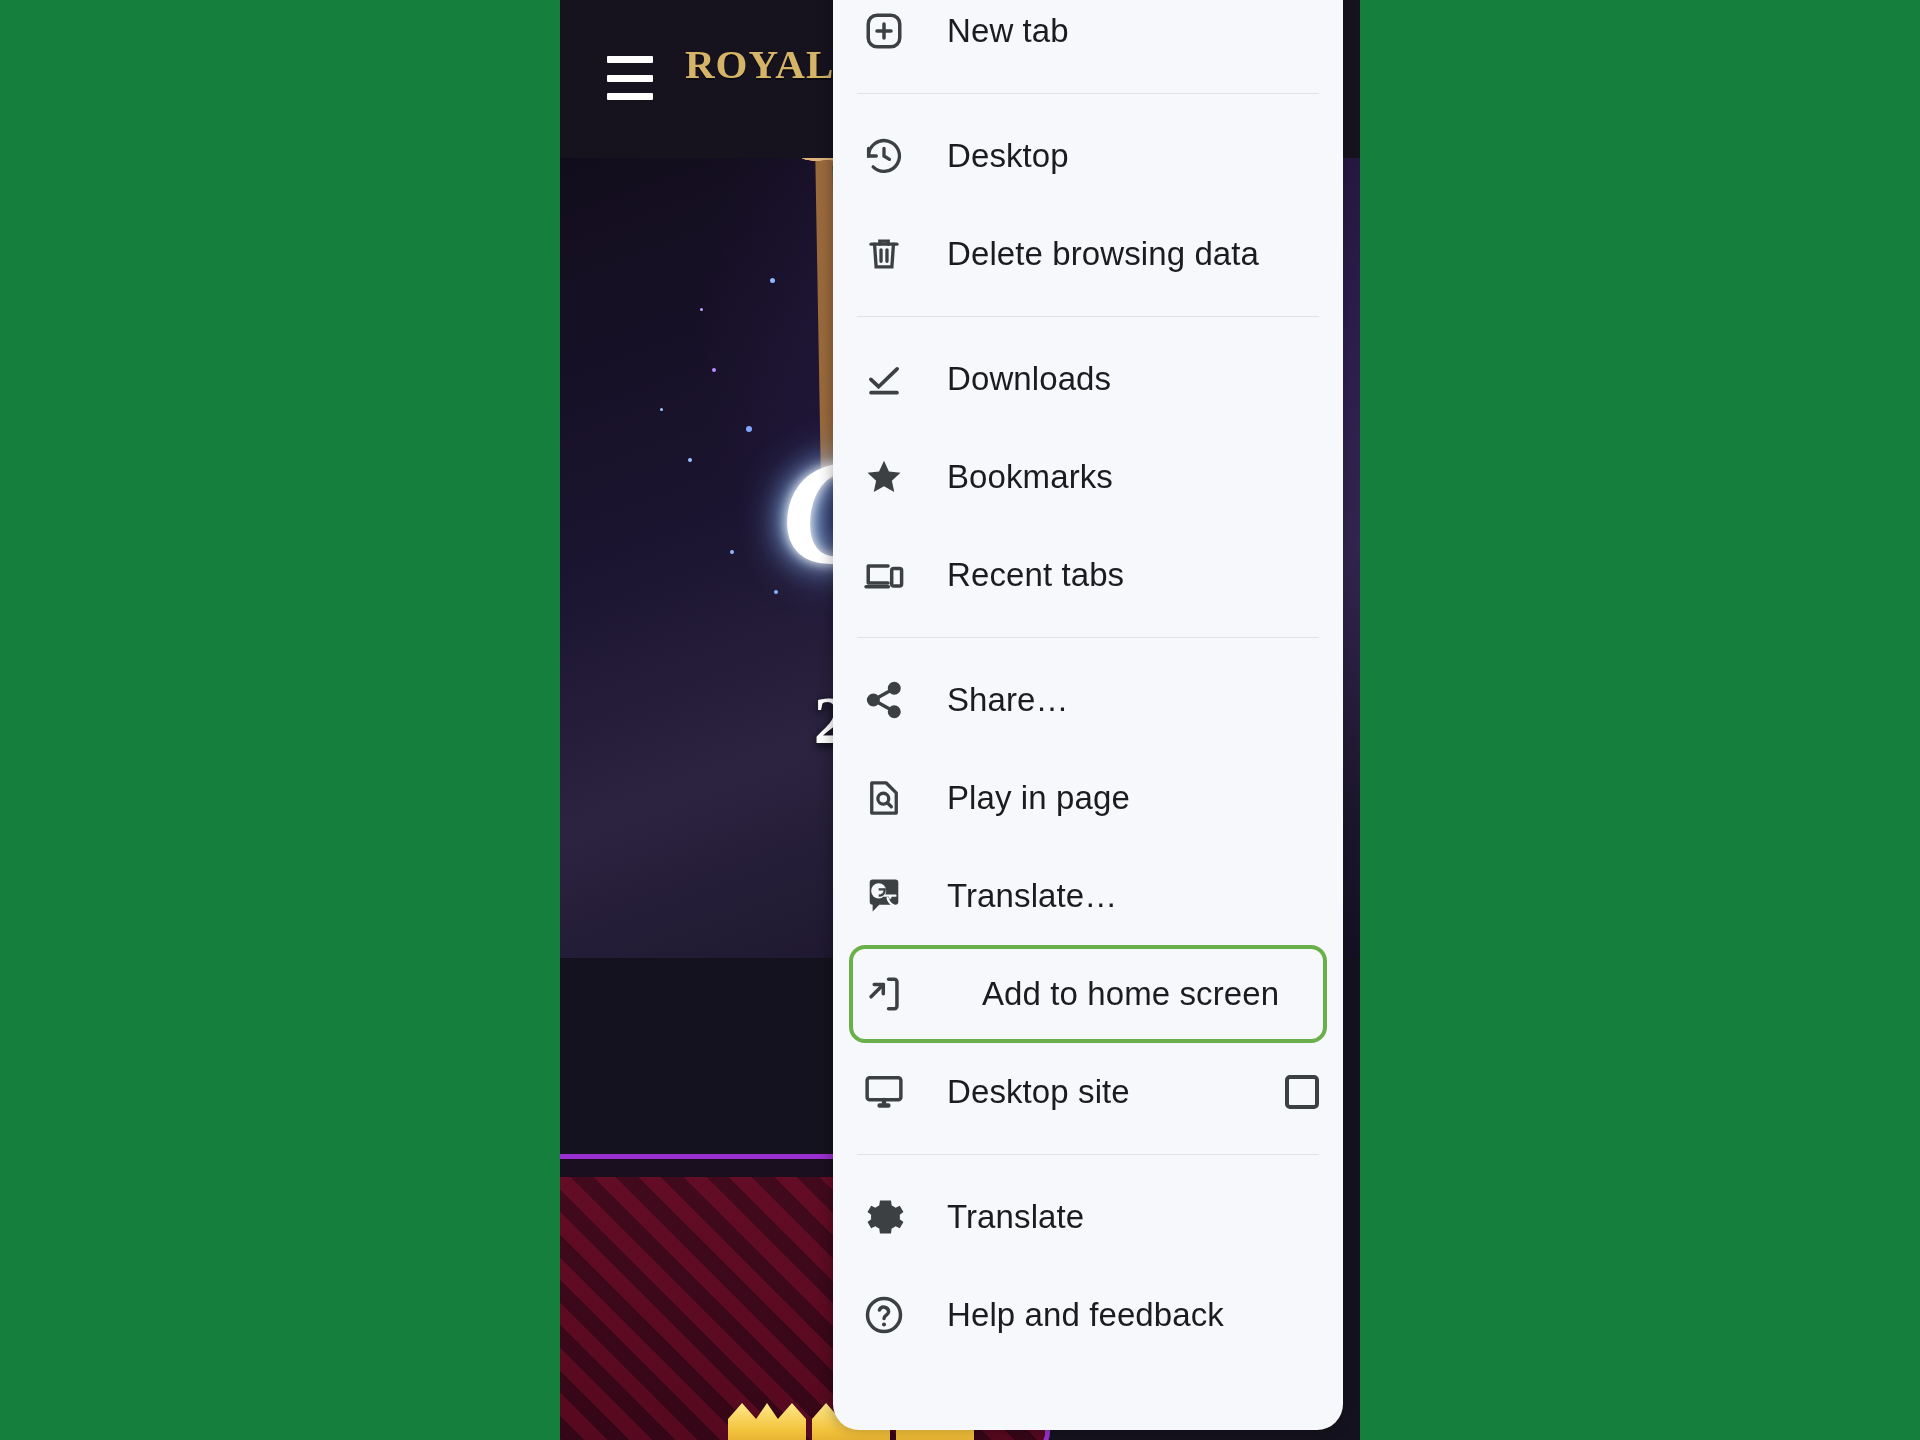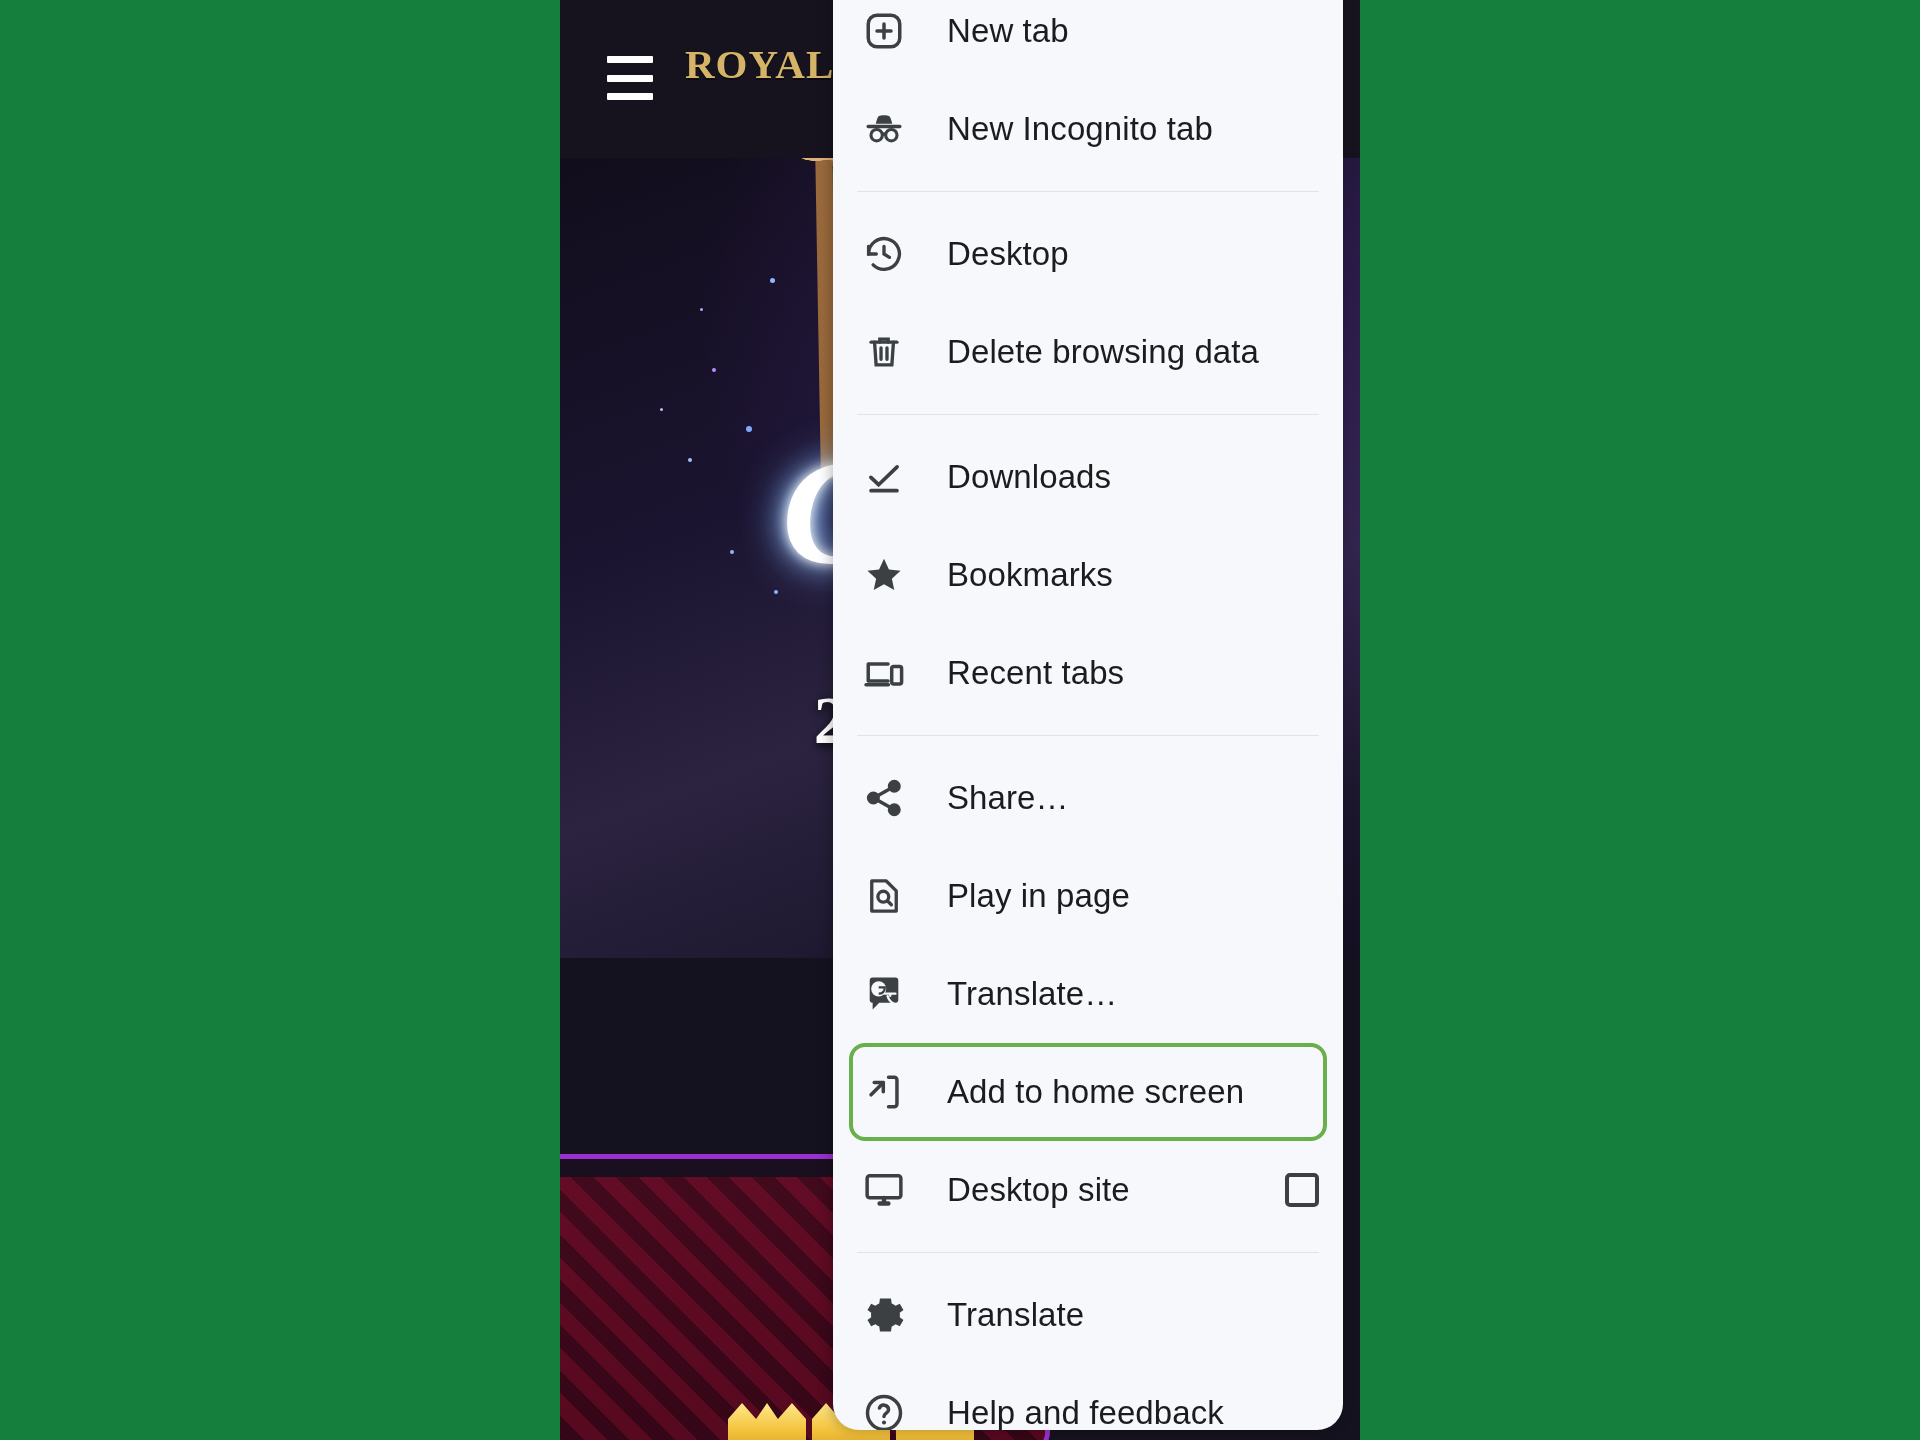--- a/index.html
+++ b/index.html
@@ -178,20 +178,21 @@
     background:transparent;
   }
   .divider{ height:1px; background:#dfe2e6; margin:13px 24px 13px 24px; }
 
   .highlight{
     outline:4px solid #6ab04a;
     outline-offset:-4px;
     border-radius:16px;
     margin:0 16px;
     padding-left:12px;
+    gap:35px;
   }
 
   svg{ display:block; }
 </style>
 </head>
 <body>
 
 <div id="stage">
 
   <div class="page-strip">
@@ -262,32 +263,20 @@
     <div class="mrow">
       <span class="ico">
         <svg width="42" height="42" viewBox="0 0 24 24" fill="none" stroke="#3c4043" stroke-width="2">
           <rect x="3" y="3" width="18" height="18" rx="5"></rect>
           <path d="M12 8v8M8 12h8" stroke-linecap="round"></path>
         </svg>
       </span>
       <span class="lbl">New tab</span>
     </div>
 
-    <div class="mrow">
-      <span class="ico">
-        <svg width="44" height="44" viewBox="0 0 24 24" fill="none" stroke="#3c4043" stroke-width="1.7">
-          <path d="M7.5 9.2C8.1 6.6 8.6 5.3 9.3 4.9c.9-.5 4.5-.5 5.4 0 .7.4 1.2 1.7 1.8 4.3z" fill="#3c4043" stroke="none"></path>
-          <path d="M3.4 10.6h17.2" stroke-linecap="round" stroke-width="1.9"></path>
-          <circle cx="8" cy="15.4" r="3.1"></circle>
-          <circle cx="16" cy="15.4" r="3.1"></circle>
-          <path d="M11.1 15c.6-.45 1.2-.45 1.8 0"></path>
-        </svg>
-      </span>
-      <span class="lbl">New Incognito tab</span>
-    </div>
 
     <div class="divider"></div>
 
     <div class="mrow">
       <span class="ico">
         <svg width="42" height="42" viewBox="0 0 24 24" fill="none" stroke="#3c4043" stroke-width="1.9" stroke-linecap="round">
           <path d="M3.2 12a8.8 8.8 0 1 1 2.6 6.2"></path>
           <path d="M3.2 7.6v4.4h4.4"></path>
           <path d="M12 7.6V12l3.1 1.9"></path>
         </svg>

